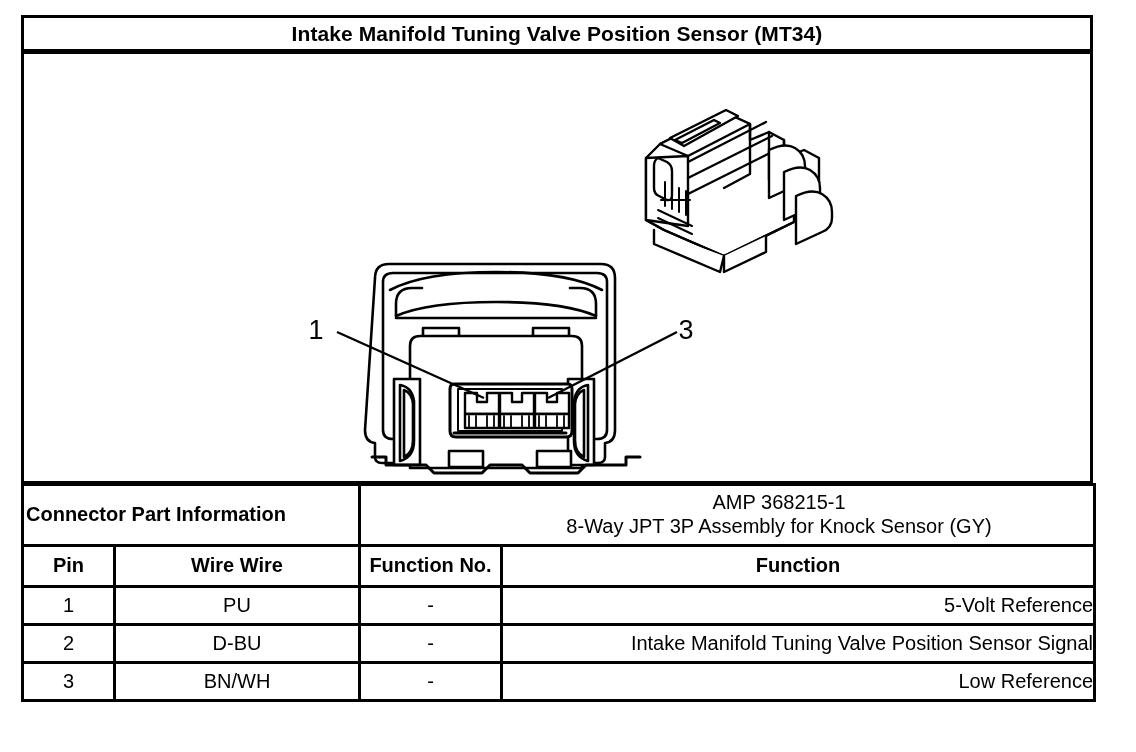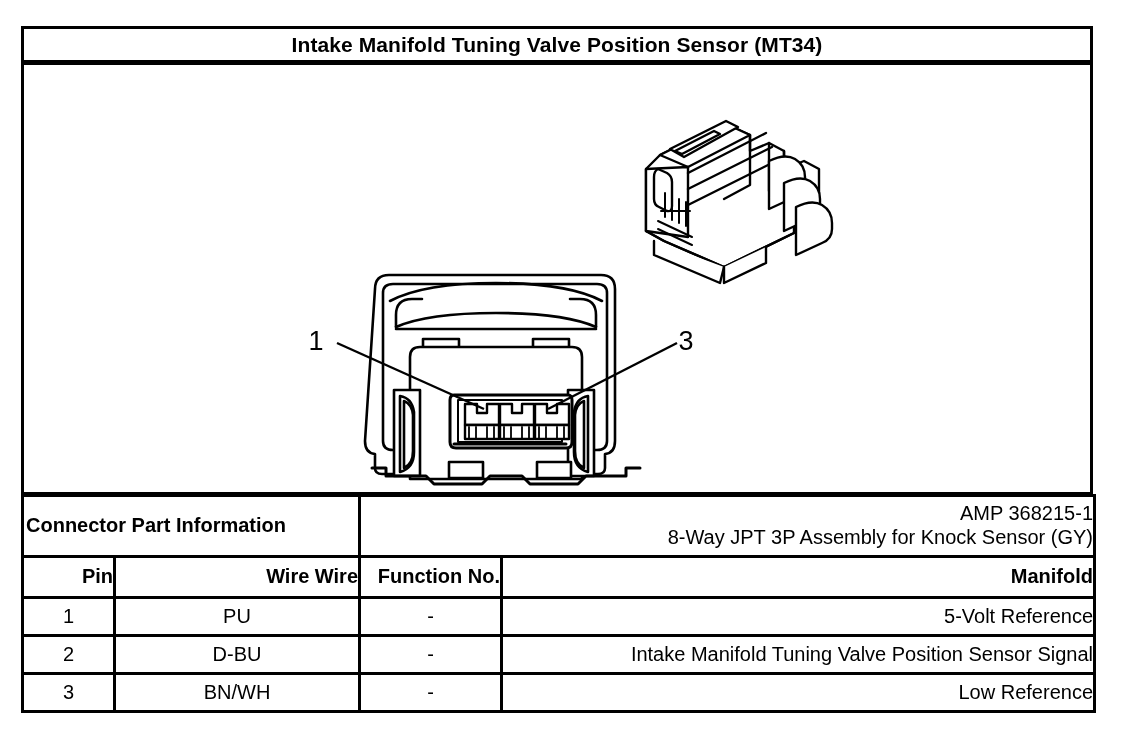--- a/index.html
+++ b/index.html
@@ -11,21 +11,21 @@
     width: 1136px;
     height: 752px;
     font-family: "Liberation Sans", sans-serif;
     color: #000000;
     overflow: hidden;
   }
 
   #sheet {
     position: absolute;
     left: 21px;
-    top: 26px;
+    top: 15px;
     width: 1072px;
     height: 706px;
     box-sizing: border-box;
     text-decoration: underline;
   }
 
   
   .title-bar {
     position: absolute;
     left: 0;
@@ -88,29 +88,29 @@
   .cell-left   { text-align: right; padding-left: 5px !important; }
 
   .part-label {
     font-weight: bold;
     font-size: 20px;
     text-align: left;
     padding: 3px 2px !important;
   }
   .part-value {
     font-size: 20px;
-    text-align: right;
+    text-align: center;
     padding: 5px 0 6px 104px !important;
     line-height: 1.28;
   }
   .part-value .pv-line { display: block; white-space: nowrap; }
 
   .hdr {
     font-weight: bold;
-    text-align: right;
+    text-align: center;
     height: 38px;
     font-size: 21px;
   }
   .row-cell { height: 35px; }
 </style>
 </head>
 <body>
 
 <div id="sheet">
 
@@ -260,21 +260,21 @@
         <td class="part-value" colspan="2">
           <span class="pv-line">AMP 368215-1</span>
           <span class="pv-line">8-Way JPT 3P Assembly for Knock Sensor (GY)</span>
         </td>
       </tr>
 
       <tr>
         <td class="hdr">Pin</td>
         <td class="hdr">Wire Wire</td>
         <td class="hdr">Function No.</td>
-        <td class="hdr">Manifold</td>
+        <td class="hdr">Function</td>
       </tr>
 
       <tr>
         <td class="row-cell cell-center">1</td>
         <td class="row-cell cell-center">PU</td>
         <td class="row-cell cell-center">-</td>
         <td class="row-cell cell-left">5-Volt Reference</td>
       </tr>
 
       <tr>

